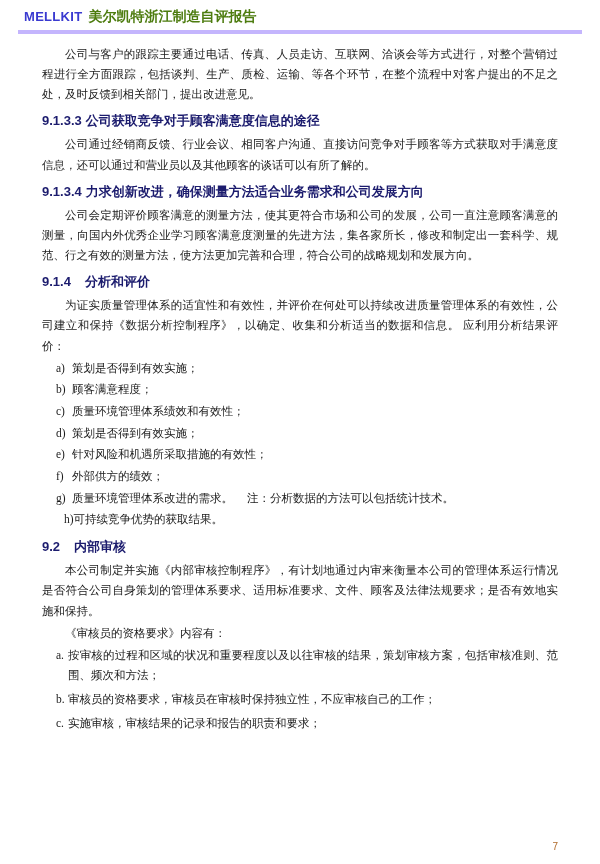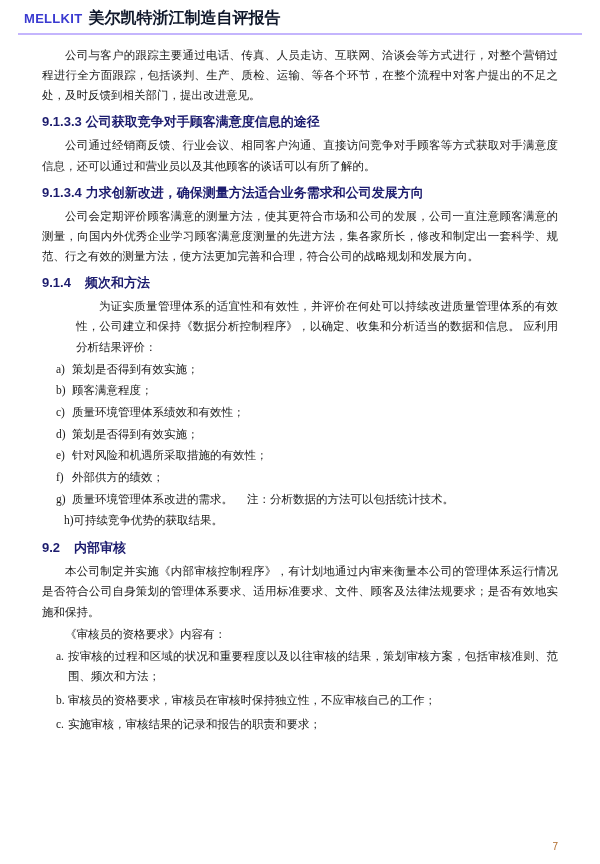--- a/index.html
+++ b/index.html
@@ -22,36 +22,36 @@
     padding: 0;
     background: #ffffff;
   }
   
   .doc-header {
     position: relative;
     padding: 8px 24px 4px 24px;
     display: flex;
     align-items: baseline;
     gap: 6px;
-    border-bottom: 2px solid #c4b5fd;
+    border-bottom: 4px solid #c4b5fd;
     margin: 0 18px 0 18px;
     padding-left: 6px;
     padding-right: 6px;
   }
   .brand {
     font-family: "Liberation Sans", sans-serif;
     font-size: 13px;
     font-weight: bold;
     color: #3a3ad0;
     letter-spacing: 0.3px;
   }
   .header-title {
-    font-size: 16px;
+    font-size: 14px;
     font-weight: bold;
-    color: #0f172a;
+    color: #4d7c0f;
   }
   
   .content {
     padding: 10px 42px 0 42px;
     font-size: 11.5px;
     line-height: 1.75;
     text-align: justify;
   }
   p {
     margin: 0 0 2px 0;
@@ -148,23 +148,23 @@
       <span class="num">9.1.3.3</span><span>公司获取竞争对手顾客满意度信息的途径</span>
     </div>
     <p class="para">公司通过经销商反馈、行业会议、相同客户沟通、直接访问竞争对手顾客等方式获取对手满意度信息，还可以通过和营业员以及其他顾客的谈话可以有所了解的。</p>
 
     <div class="heading">
       <span class="num">9.1.3.4</span><span>力求创新改进，确保测量方法适合业务需求和公司发展方向</span>
     </div>
     <p class="para">公司会定期评价顾客满意的测量方法，使其更符合市场和公司的发展，公司一直注意顾客满意的测量，向国内外优秀企业学习顾客满意度测量的先进方法，集各家所长，修改和制定出一套科学、规范、行之有效的测量方法，使方法更加完善和合理，符合公司的战略规划和发展方向。</p>
 
     <div class="heading sub-spaced">
-      <span class="num">9.1.4</span><span>频次和方法</span>
-    </div>
-    <p style="text-indent:2em;margin-left:34px;">为证实质量管理体系的适宜性和有效性，并评价在何处可以持续改进质量管理体系的有效性，公司建立和保持《数据分析控制程序》，以确定、收集和分析适当的数据和信息。    应利用分析结果评价：</p>
+      <span class="num">9.1.4</span><span>分析和评价</span>
+    </div>
+    <p style="text-indent:2em;">为证实质量管理体系的适宜性和有效性，并评价在何处可以持续改进质量管理体系的有效性，公司建立和保持《数据分析控制程序》，以确定、收集和分析适当的数据和信息。    应利用分析结果评价：</p>
 
     <ul class="list">
       <li>
         <span class="marker">a)</span>
         <span class="txt">策划是否得到有效实施；</span>
       </li>
       <li>
         <span class="marker">b)</span>
         <span class="txt">顾客满意程度；</span>
       </li>

